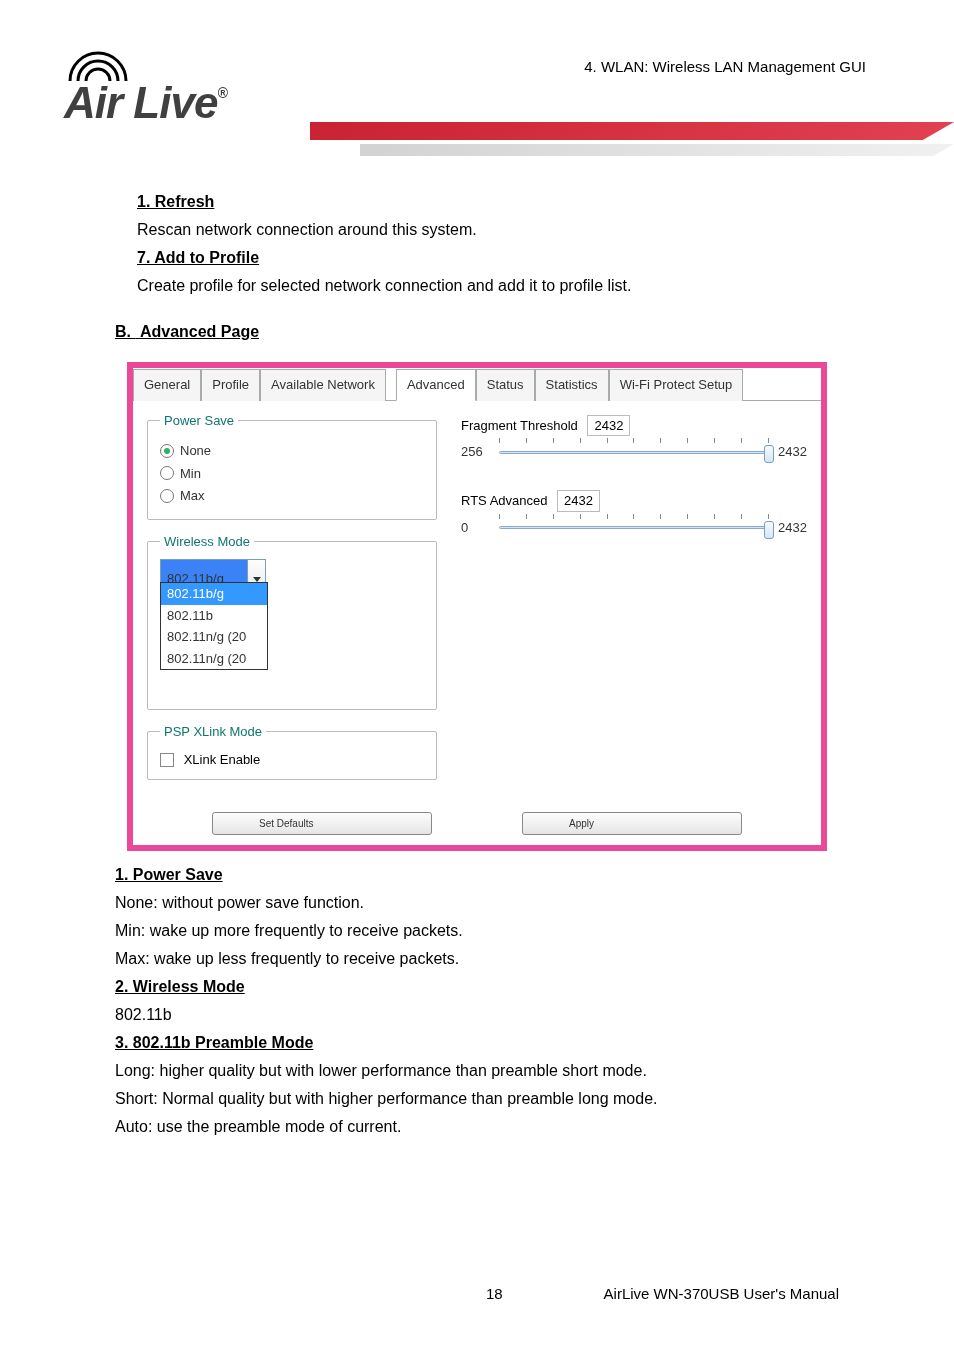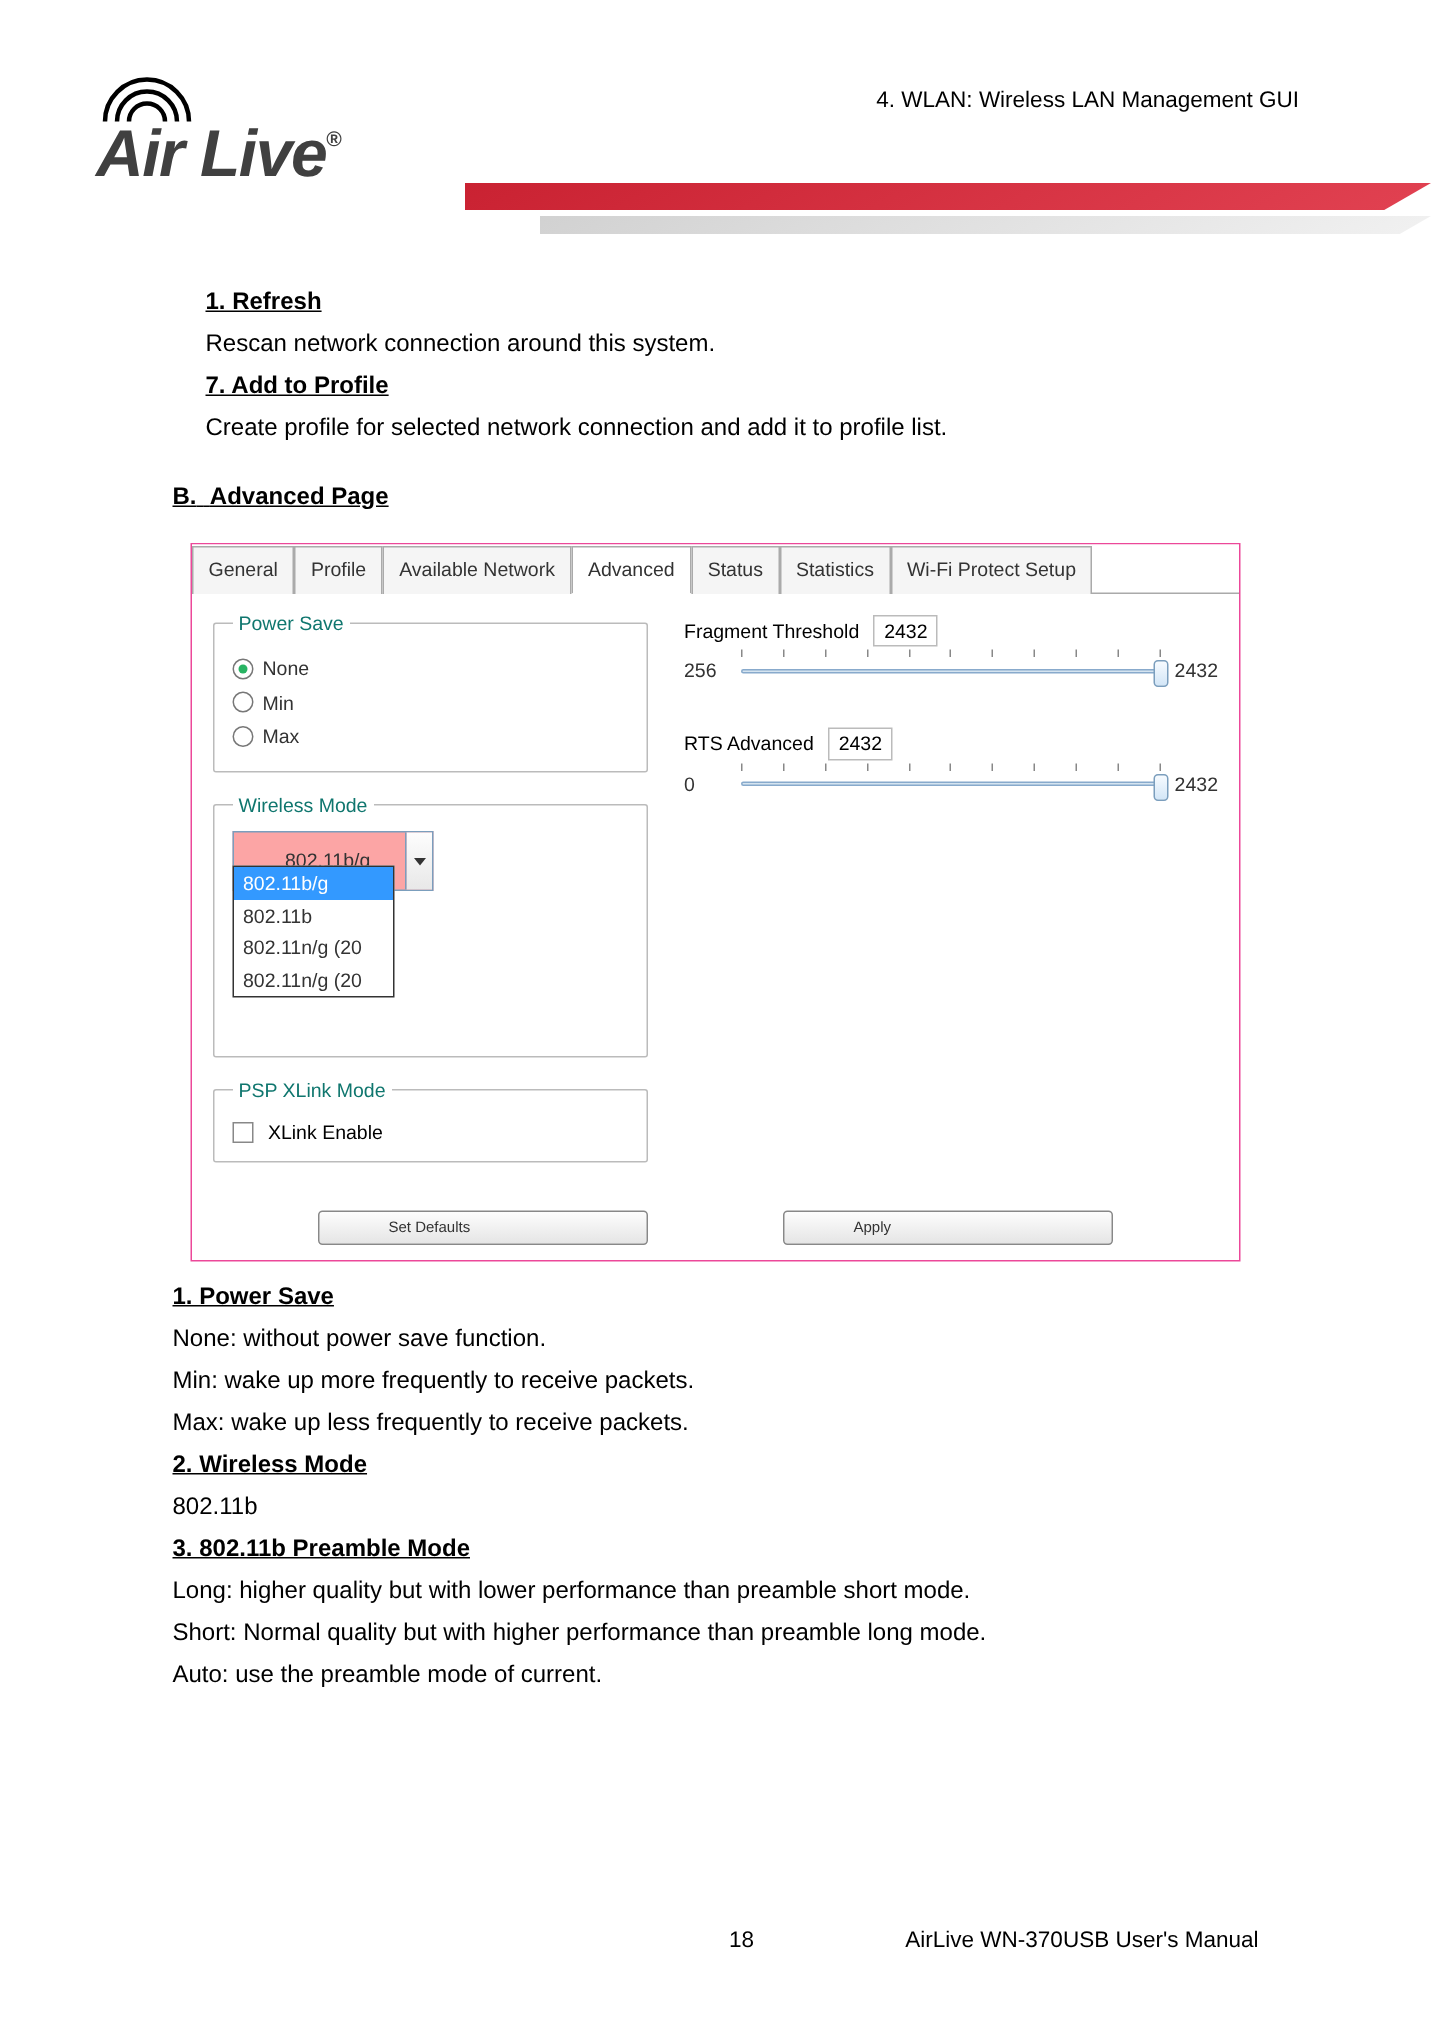--- a/index.html
+++ b/index.html
@@ -104,21 +104,21 @@
     .narrow-block { padding-left: 22px; }
 
     
     .dialog-wrap {
       margin: 18px 0 12px 0;
       display: flex;
       justify-content: center;
     }
     .dialog {
       width: 700px;
-      border: 1px solid #ec4899;
+      border: 6px solid #ec4899;
       background: #fff;
       font-family: Tahoma, Arial, sans-serif;
       font-size: 13px;
     }
     .tabs {
       display: flex;
       background: #fff;
     }
     .tab {
       padding: 5px 10px;
@@ -126,20 +126,21 @@
       border-bottom: none;
       background: #fff;
       font-size: 13px;
       color: #333;
       position: relative;
       top: 1px;
     }
     .tab.active {
       background: #fff;
       border-bottom: 1px solid #fff;
+      margin-left: 10px;
     }
     .tab:not(.active) {
       background: #f5f5f5;
     }
     .dialog-body {
       border-top: 1px solid #aaa;
       padding: 10px 14px 14px 14px;
       display: flex;
       gap: 24px;
     }
@@ -165,25 +166,24 @@
     }
     .radio-dot {
       width: 6px;
       height: 6px;
       border-radius: 50%;
       background: #28b463;
     }
     .combo {
       display: inline-flex;
       border: 1px solid #7b9ebd;
-      background: #fca5a5;
+      background: #3b82f6;
       height: 40px;
       align-items: stretch;
       position: relative;
-      padding-left: 28px;
     }
     .combo-text {
       padding: 2px 6px;
       min-width: 86px;
       display: flex;
       align-items: center;
       color: #333;
     }
     .combo-arrow {
       width: 18px;

